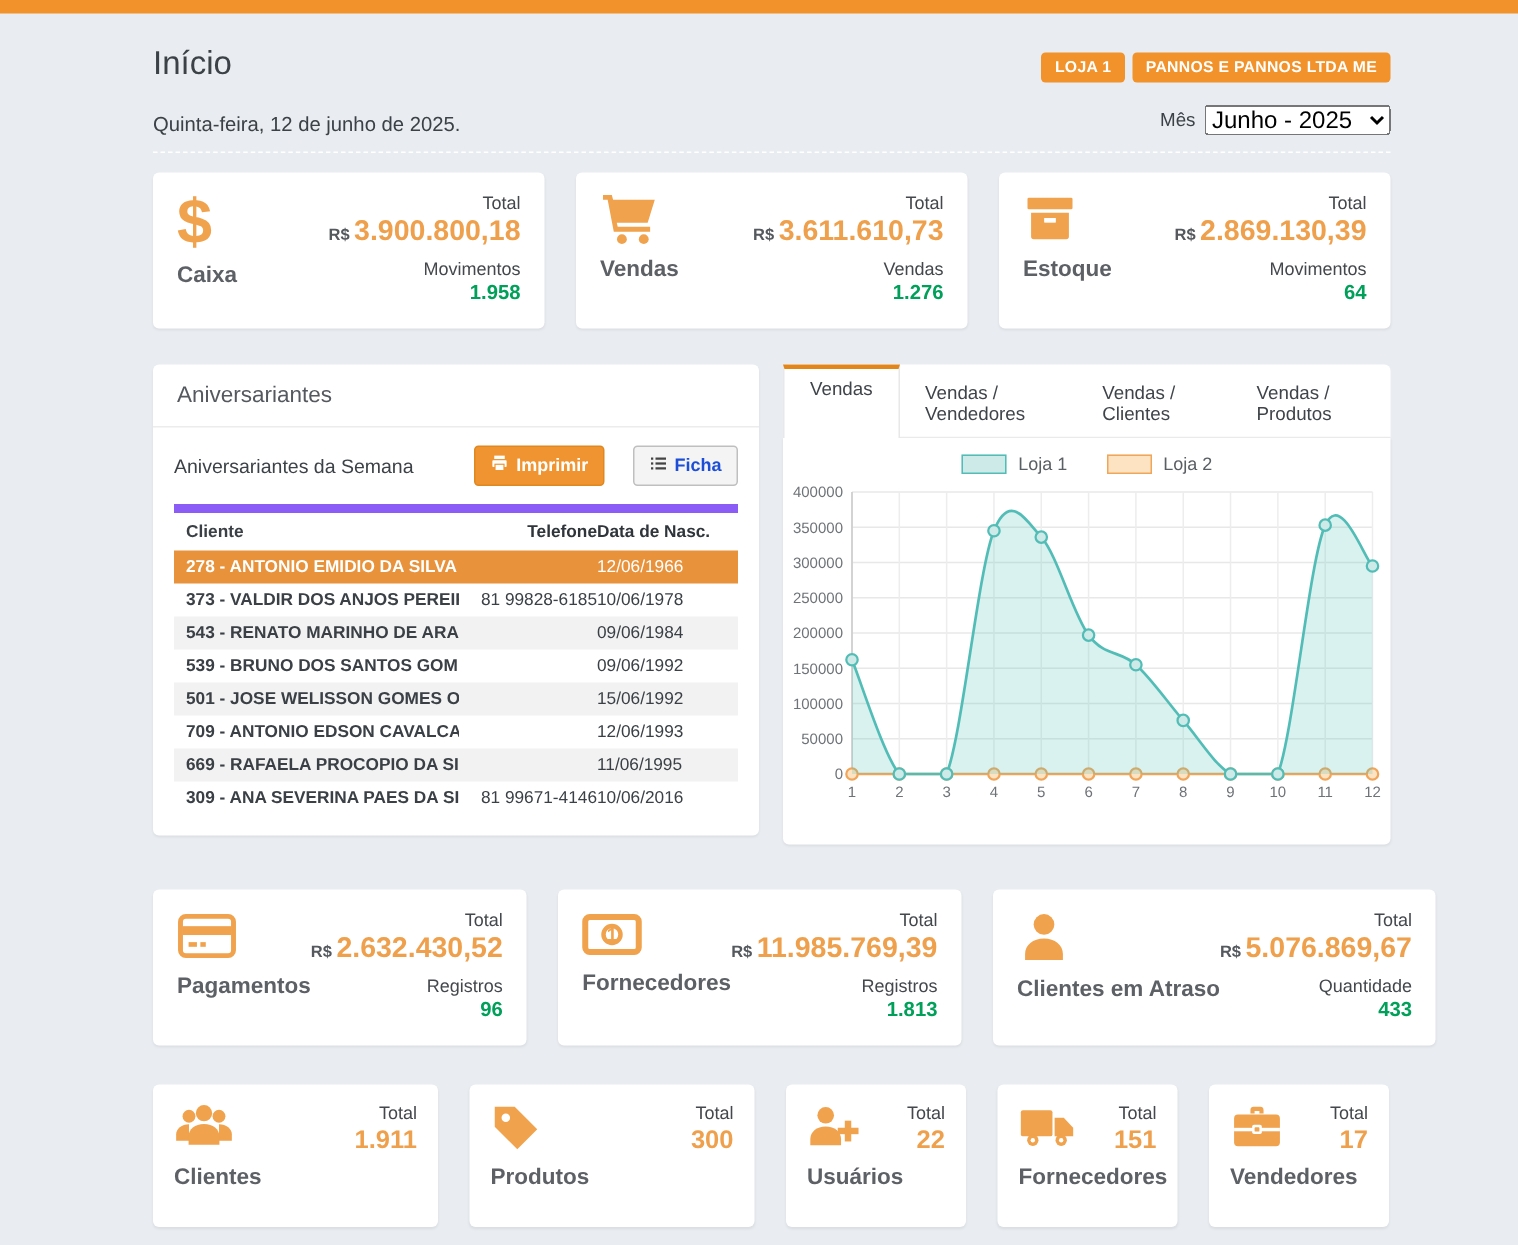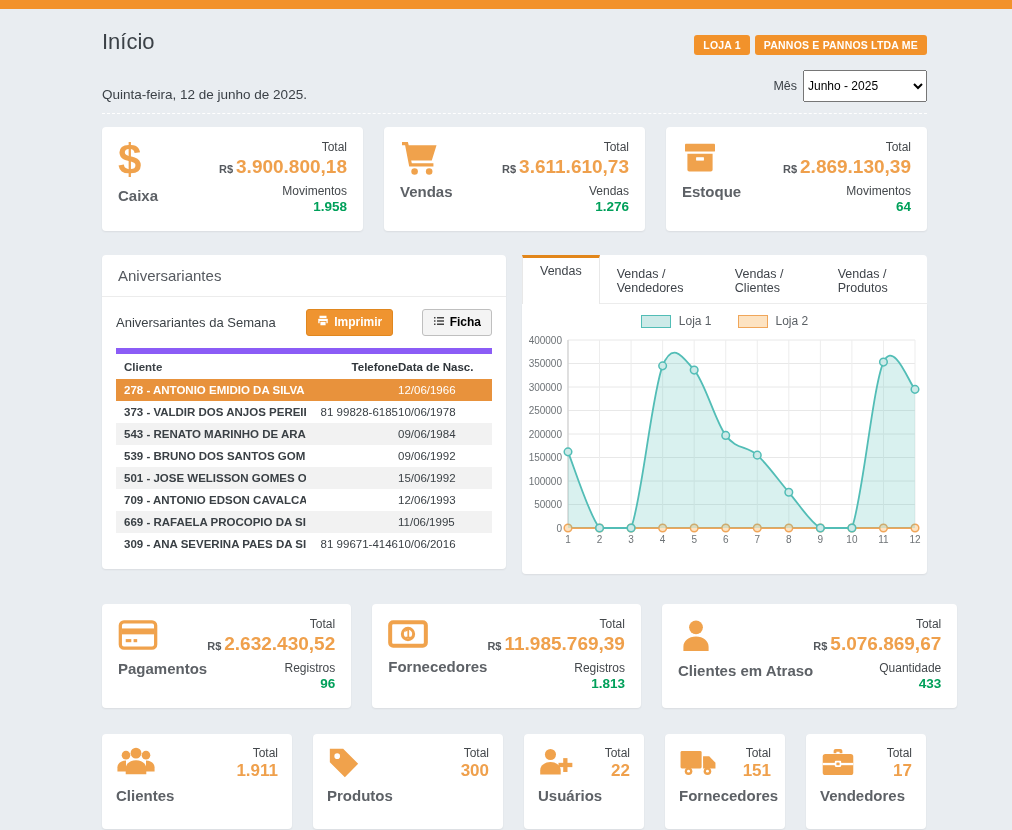--- a/index.html
+++ b/index.html
@@ -13,21 +13,21 @@
   .container { width:825px; margin-left:102px; }
 
   
   .header-row1 { display:flex; justify-content:space-between; align-items:flex-start; padding-top:20px; }
   .page-title { font-size:22px; font-weight:400; color:#3b4147; }
   .badges { display:flex; gap:5px; margin-top:6px; }
   .badge { background:#f2922b; color:#fff; font-size:10.5px; font-weight:700; padding:4px 9px; border-radius:3px; letter-spacing:.2px; }
   .header-row2 { display:flex; justify-content:space-between; align-items:flex-end; margin-top:15px; padding-bottom:11px; border-bottom:1px dashed #ffffff; }
   .date-text { font-size:13.5px; color:#3b4147; }
   .month-wrap { display:flex; align-items:center; gap:6px; font-size:12.5px; color:#3b4147; }
-  .month-wrap select { font-size:12px; height:32px; width:124px; font-family:inherit; }
+  .month-wrap select { font-size:16px; height:20px; width:124px; font-family:inherit; }
 
   
   .cards-row { display:flex; gap:21px; margin-top:13px; }
   .card {
     background:#fff; border-radius:4px; box-shadow:0 1px 2px rgba(0,0,0,.07);
     padding:13px 16px; flex:1; height:104px;
     display:flex; justify-content:space-between;
   }
   .card .left { display:flex; flex-direction:column; justify-content:flex-start; }
   .icon { color:#f0a24c; }
@@ -45,21 +45,21 @@
   
   .panels-row { display:flex; gap:16px; margin-top:24px; align-items:flex-start; }
   .panel { background:#fff; border-radius:4px; box-shadow:0 1px 2px rgba(0,0,0,.07); }
   .bday-panel { width:405px; min-height:295px; }
   .panel-title { font-size:15px; color:#55595f; padding:12px 16px; border-bottom:1px solid #ececec; }
   .bday-body { padding:12px 14px 14px; }
   .bday-toolbar { display:flex; justify-content:space-between; align-items:center; }
   .bday-subtitle { font-size:13px; color:#3c4247; }
   .btn { display:inline-flex; align-items:flex-start; gap:5px; font-size:12px; font-weight:700; padding:5px 10px; border-radius:3px; border:1px solid transparent; cursor:pointer; font-family:inherit; }
   .btn-print { background:#ef9430; color:#fff; border-color:#e0871f; }
-  .btn-ficha { background:#f4f4f4; color:#000000; border-color:#bfbfbf; margin-left:24px; }
+  .btn-ficha { background:#f4f4f4; color:#1d4ed8; border-color:#bfbfbf; margin-left:14px; }
 
   .bday-table { margin-top:12px; border-top:6px solid #8b5cf6; }
   .t-row { display:grid; grid-template-columns:1fr 92px 86px; align-items:center; padding:5px 8px; }
   .t-head { font-size:12px; font-weight:700; color:#2f353a; padding:7px 8px 6px; }
   .t-row .c1 { font-size:11.5px; font-weight:700; color:#3a4045; white-space:nowrap; overflow:hidden; }
   .t-row .c2 { font-size:11.5px; color:#3a4045; text-align:right; }
   .t-row .c3 { font-size:11.5px; color:#3a4045; text-align:left; }
   .t-head .c2,.t-head .c3 { font-weight:700; color:#2f353a; }
   .t-row:nth-child(even) { background:#f2f2f2; }
   .t-row.selected { background:#e8923c !important; }

